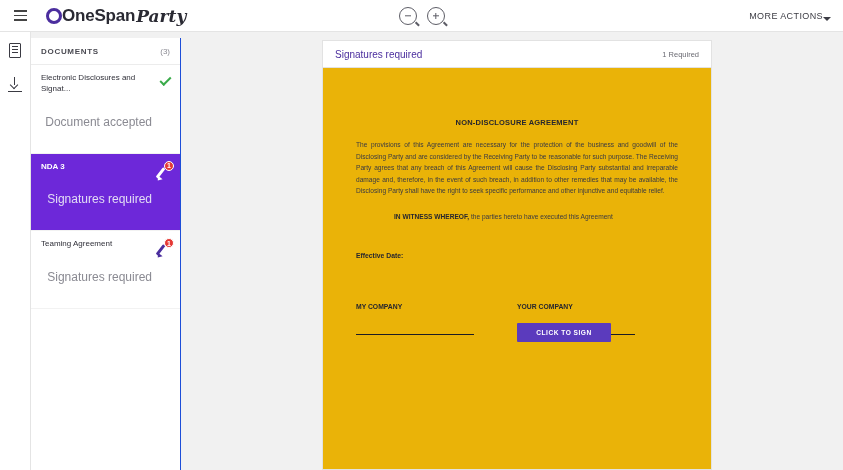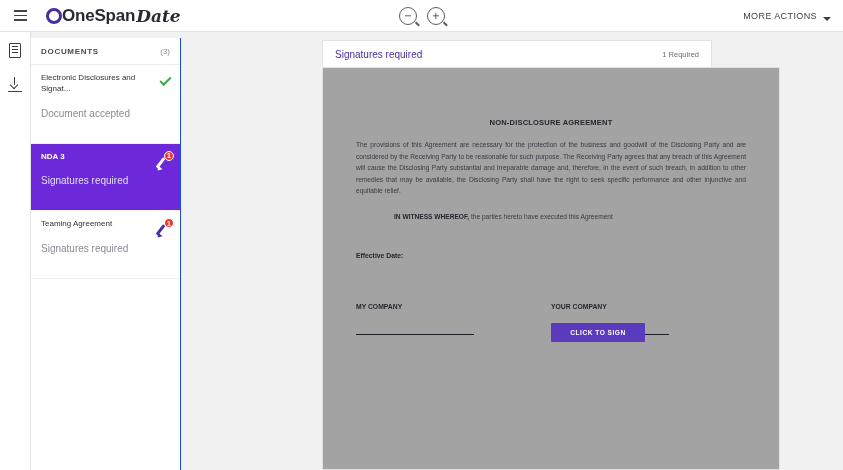--- a/index.html
+++ b/index.html
@@ -52,21 +52,21 @@
   .zoom-btn.plus::before {
     content: ""; position: absolute; width: 1.4px; height: 6px;
     background: #5d5d66; left: 50%; top: 50%; transform: translate(-50%, -50%);
   }
   .zoom-btn .handle {
     position: absolute; width: 5px; height: 1.6px; background: #5d5d66;
     right: -4px; bottom: -1px; transform: rotate(45deg);
   }
 
   .more-actions {
-    position: absolute; right: 12px; display: flex; align-items: flex-end; gap: 6px;
+    position: absolute; right: 12px; display: flex; align-items: flex-end; 
     font-size: 9px; letter-spacing: 0.4px; color: #3c3c44; cursor: pointer;
   }
   .chev { width: 0; height: 0; border-left: 4px solid transparent;
           border-right: 4px solid transparent; border-top: 4px solid #3c3c44; }
 
   
   .rail {
     position: absolute; top: 32px; left: 0; width: 31px; height: 438px;
     background: #ffffff; border-right: 1px solid #e4e4e4;
     display: flex; flex-direction: column; align-items: center; padding-top: 10px; gap: 16px;
@@ -103,21 +103,21 @@
   .docpanel-title { font-size: 8px; font-weight: bold; letter-spacing: 0.7px; color: #4a4a52; }
   .docpanel-count { font-size: 8px; color: #8a8a92; }
 
   .doc-item {
     position: relative; padding: 8px 28px 24px 10px; cursor: pointer;
     border-bottom: 1px solid #f2f2f2; min-height: 36px;
   }
   .doc-item.selected { background: #6d28d9; }
   .doc-name { font-size: 8px; color: #2f2f38; line-height: 1.35; }
   .doc-item.selected .doc-name { color: #ffffff; font-weight: bold; }
-  .doc-status { font-size: 10px; color: #8a8a92; margin-top: 13px; }
+  .doc-status { font-size: 12px; color: #8a8a92; margin-top: 20px; text-align: right; }
   .doc-item.selected .doc-status { color: #e2dcf5; }
 
   .check-mark {
     position: absolute; right: 9px; top: 12px; width: 11px; height: 6px;
     border-left: 2px solid #3aab4a; border-bottom: 2px solid #3aab4a;
     transform: rotate(-45deg);
   }
   .pen-badge { position: absolute; right: 7px; top: 9px; width: 20px; height: 20px; }
   .pen {
     position: absolute; left: 2px; top: 4px; width: 13px; height: 13px;
@@ -148,22 +148,22 @@
   .banner {
     position: absolute; top: 8px; left: 141px; width: 390px; height: 27px;
     background: #ffffff; border: 1px solid #e2e2e2; border-bottom: none;
     display: flex; align-items: center; justify-content: space-between;
     padding: 0 12px;
   }
   .banner-title { font-size: 10px; color: #4b2e9e; }
   .banner-req { font-size: 7.5px; color: #6a6a72; }
 
   .page {
-    position: absolute; top: 35px; left: 141px; width: 458px; height: 403px;
-    background: #a3a3a3; border: 1px solid #e2e2e2;
+    position: absolute; top: 35px; left: 141px; width: 390px; height: 403px;
+    background: #eab308; border: 1px solid #e2e2e2;
     padding: 28px 33px;
   }
   .doc-h1 {
     text-align: center; font-size: 7.5px; font-weight: bold; color: #26262e;
     letter-spacing: 0.2px; margin-top: 22px;
   }
   .doc-para {
     margin-top: 12px; font-size: 6.6px; line-height: 1.75; color: #3a3a42;
     text-align: justify;
   }
@@ -194,21 +194,21 @@
 
   <div class="topbar">
     <div class="hamburger">
       <span></span>
         <span></span>
         <span></span>
     </div>
     <div class="brand">
       <div class="brand-mark"></div>
       <div class="brand-text">OneSpan</div>
-      <div class="brand-script">Date</div>
+      <div class="brand-script">Party</div>
     </div>
 
     <div class="zoom-group">
       <div class="zoom-btn">
         <div class="handle"></div>
       </div>
       <div class="zoom-btn plus">
         <div class="handle"></div>
       </div>
     </div>

